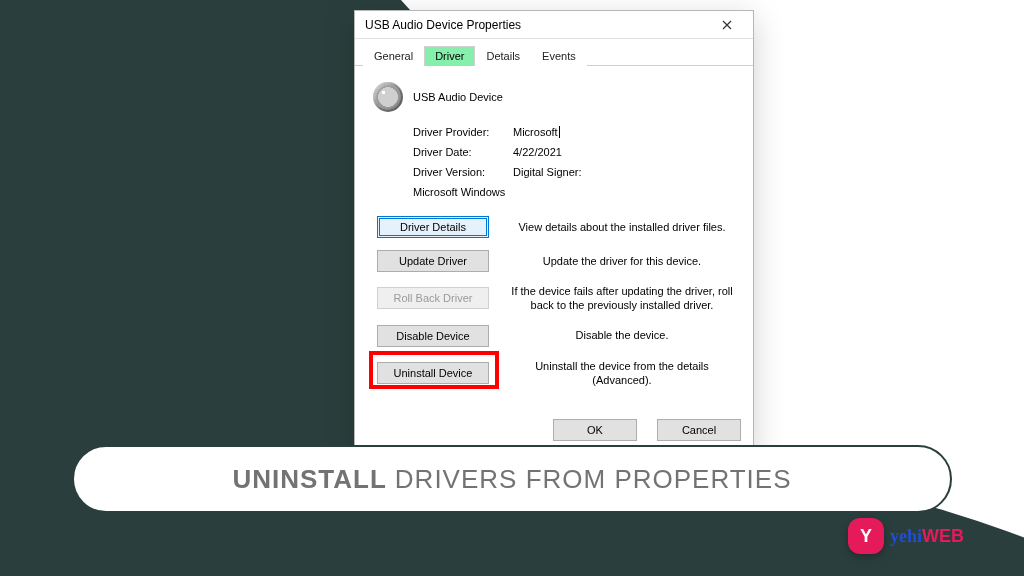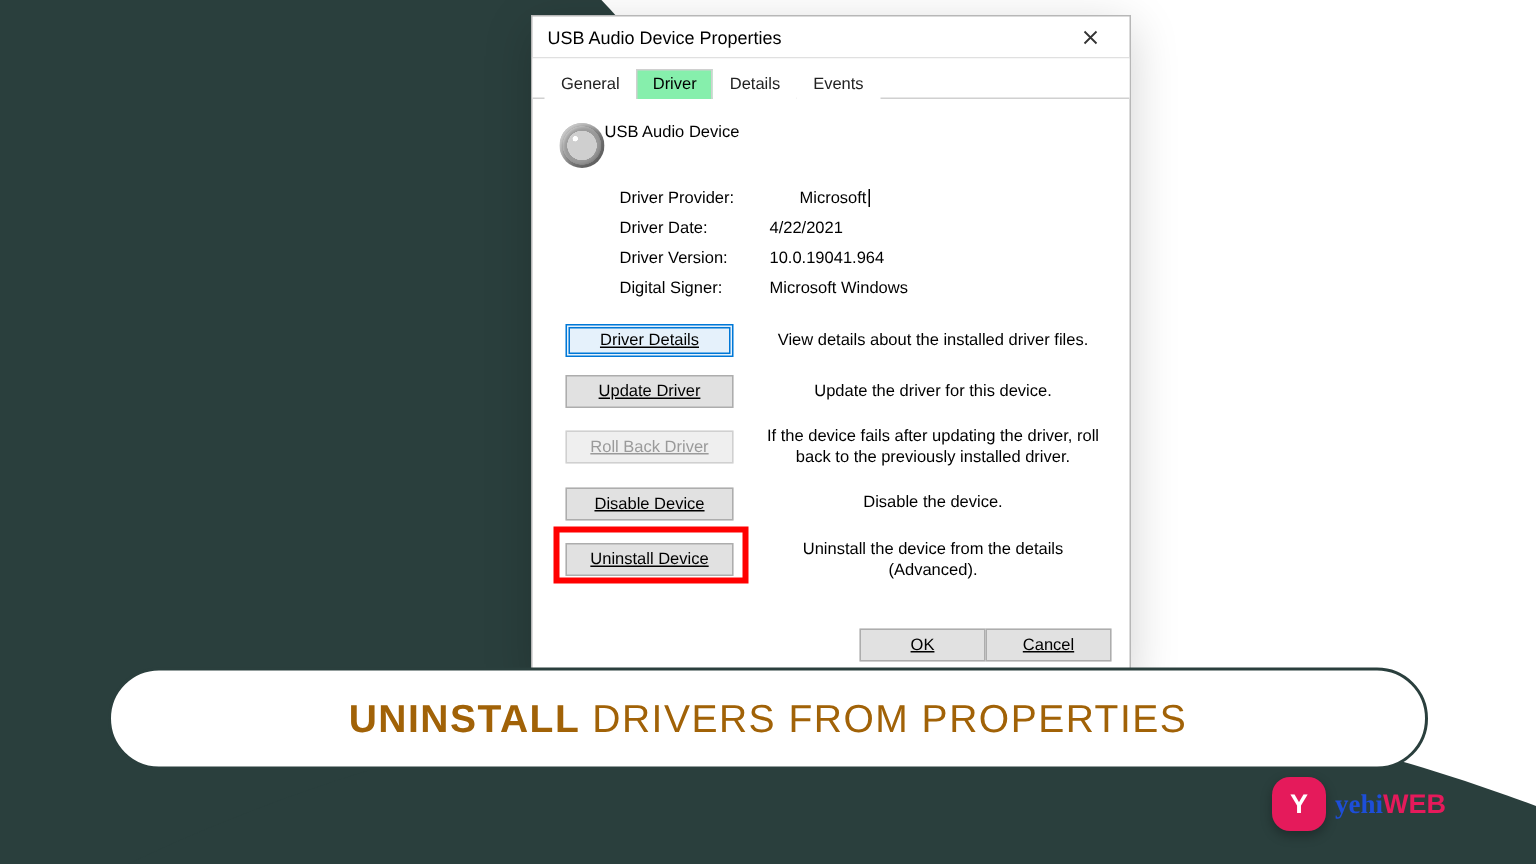--- a/index.html
+++ b/index.html
@@ -33,21 +33,21 @@
     left: 72px; right: 72px; top: 445px;
     height: 68px;
     background: #ffffff;
     border: 2px solid #2a3f3d;
     border-radius: 34px;
     display: flex;
     align-items: center;
     justify-content: center;
     font-size: 26px;
     letter-spacing: 1px;
-    color: #a16207;
+    color: #737373;
     z-index: 5;
     font-weight: 400;
   }
   .caption b { font-weight: 700; margin-right: 8px; }
   
   .logo {
     position: absolute;
     right: 60px; bottom: 22px;
     z-index: 6;
     display: flex; align-items: center; gap: 6px;
@@ -109,68 +109,67 @@
   .tab.active {
     border-color: #d0d0d0;
     background: #86efac;
     z-index: 2;
   }
   .tab:not(.active) { color: #222; text-align: right; }
   .pane {
     padding: 10px 14px 12px 14px;
   }
   .device-row {
-    display: flex; gap: 0;
+    display: flex; align-items: center; gap: 10px;
     margin: 6px 0 14px 4px;
   }
   .device-icon {
     width: 30px; height: 30px;
     border-radius: 50%;
     background:
       radial-gradient(circle at 35% 35%, #fff 0 6%, transparent 7%),
       radial-gradient(circle at 50% 50%, #cfcfcf 0 46%, #9a9a9a 47% 60%, #7e7e7e 61% 100%);
     box-shadow: inset -2px -2px 3px rgba(0,0,0,.25), inset 2px 2px 3px rgba(255,255,255,.6);
   }
   .kv {
     display: grid;
     grid-template-columns: 100px 1fr;
     row-gap: 8px;
     margin-left: 44px;
     margin-bottom: 18px;
   }
   .kv .k { color: #000; }
   .kv .v { color: #000; }
-  .cursor { border-right: 1px solid #000; padding-right: 1px; margin-left: 20px; }
+  .cursor { border-right: 1px solid #000; padding-right: 1px; }
   .action-row {
     display: grid;
     grid-template-columns: 112px 1fr;
     column-gap: 16px;
     align-items: center;
     margin: 0 0 12px 8px;
   }
   .action-row .desc { line-height: 1.3; text-align: center; }
   .winbtn {
     height: 22px;
     width: 112px;
     background: #e1e1e1;
     border: 1px solid #adadad;
     font-size: 11px;
     font-family: inherit;
     cursor: pointer;
-    text-decoration: underline;
   }
   .winbtn.focus { border: 1px solid #0078d7; outline: 1px solid #0078d7; outline-offset: -3px; background:#e5f1fb; }
   .winbtn.disabled { color: #9a9a9a; background: #efefef; border-color: #d0d0d0; cursor: default; }
   .highlight-box {
     position: absolute;
     border: 4px solid #ff0000;
     pointer-events: none;
   }
   .dlg-footer {
-    display: flex; justify-content: flex-end; gap: 0;
+    display: flex; justify-content: flex-end; gap: 20px;
     padding: 8px 12px 12px 12px;
   }
   .dlg-footer .winbtn { width: 84px; }
 </style>
 </head>
 <body>
 
 <div class="stage">
   <div class="blob"></div>
   <div class="blob2"></div>
@@ -197,21 +196,20 @@
         <span class="device-icon"></span>
         <span>USB Audio Device</span>
       </div>
 
       <div class="kv">
         <span class="k">Driver Provider:</span>
         <span class="v"><span class="cursor">Microsoft</span></span>
         <span class="k">Driver Date:</span>
         <span class="v">4/22/2021</span>
         <span class="k">Driver Version:</span>
-        <span class="v">10.0.19041.964</span>
         <span class="k">Digital Signer:</span>
         <span class="v">Microsoft Windows</span>
       </div>
 
       <div class="action-row">
         <button class="winbtn focus">Driver Details</button>
         <span class="desc">View details about the installed driver files.</span>
       </div>
       <div class="action-row">
         <button class="winbtn">Update Driver</button>

